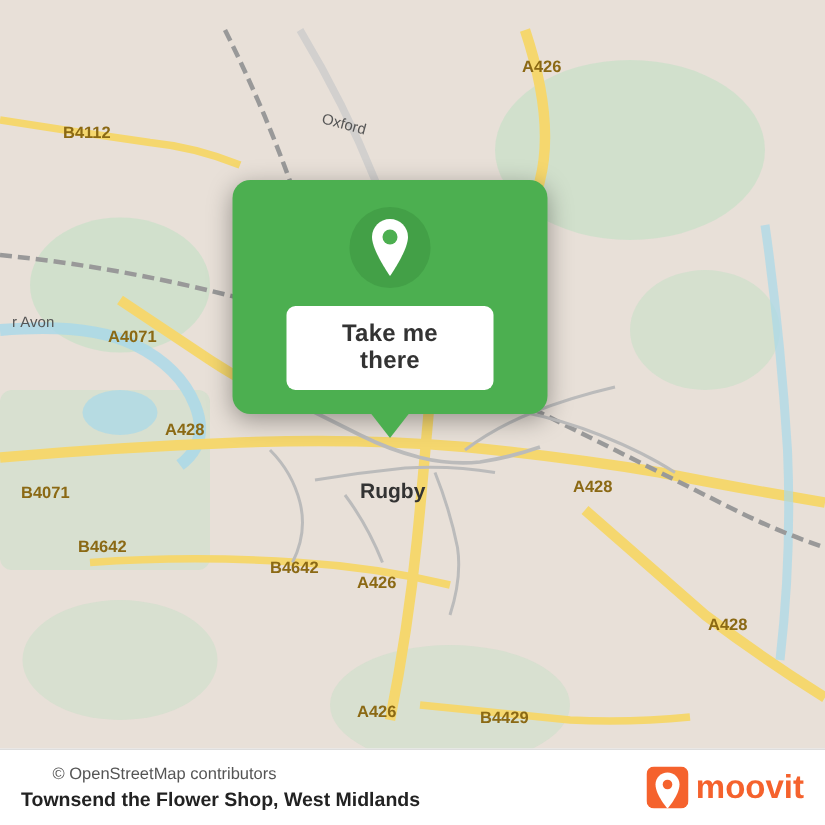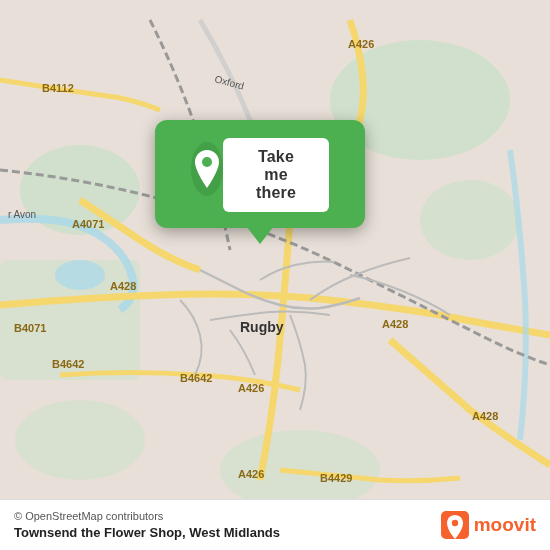--- a/index.html
+++ b/index.html
@@ -35,20 +35,21 @@
 
     
     #popup-card {
       position: absolute;
       top: 120px;
       left: 155px;
       width: 210px;
       background: #4caf50;
       border-radius: 12px;
       display: flex;
+      flex-direction: column;
       align-items: center;
       padding: 18px 36px 16px;
       box-shadow: 0 4px 16px rgba(0,0,0,0.35);
       z-index: 10;
     }
 
     #popup-card::after {
       content: '';
       position: absolute;
       bottom: -16px;
@@ -99,41 +100,42 @@
 
     #bottom-left {
       display: flex;
       flex-direction: column;
     }
 
     #attribution-text {
       font-size: 11px;
       color: #555;
       margin-bottom: 3px;
+      margin-left: 21px;
     }
 
     #location-name {
       font-size: 13px;
       font-weight: 600;
       color: #222;
     }
 
     #moovit-logo {
       display: flex;
       align-items: center;
       gap: 5px;
     }
 
     #moovit-icon {
       width: 28px;
       height: 28px;
     }
 
     #moovit-text {
-      font-size: 19px;
+      font-size: 22px;
       font-weight: 700;
       color: #f5622d;
     }
   </style>
 </head>
 <body>
 
 <div id="map-container">
 
   <div id="map-bg">

